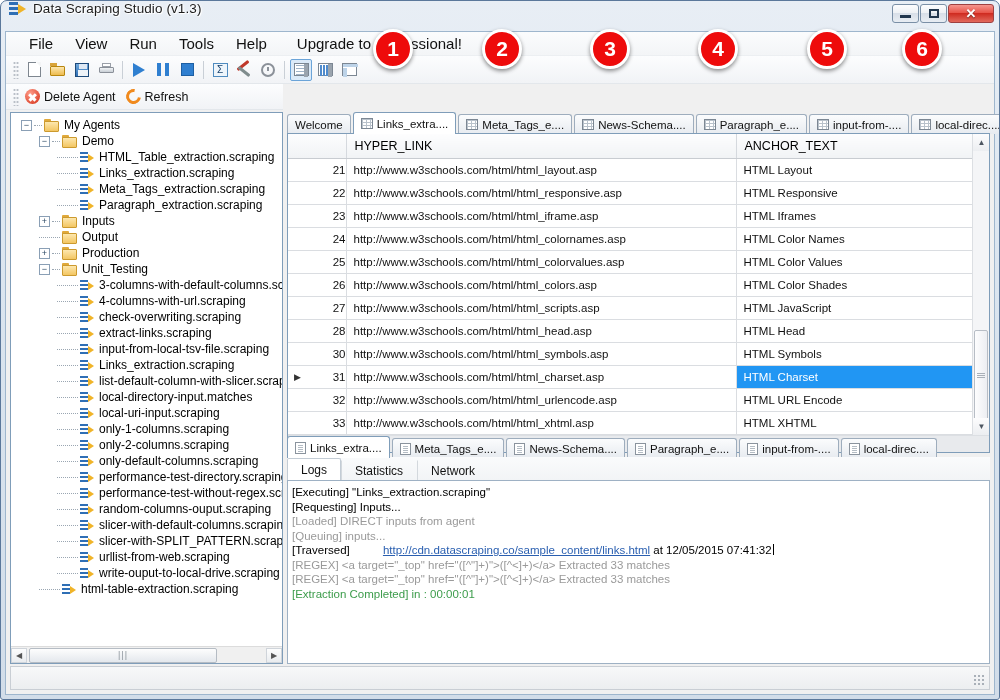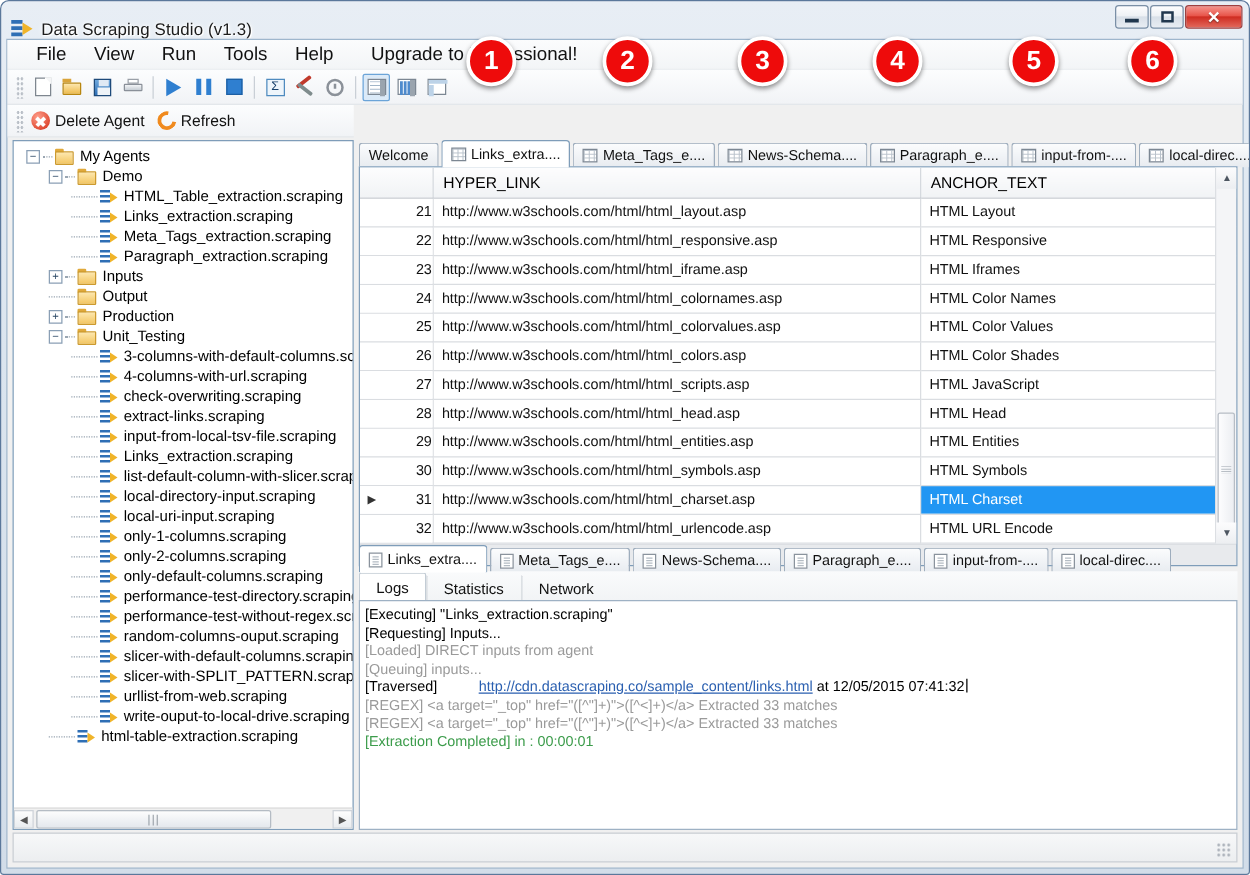--- a/index.html
+++ b/index.html
@@ -23,21 +23,21 @@
   }
   .frame-inner {
     position:absolute; left:4px; top:30px; right:4px; bottom:4px;
     background:#f0f0f0;
     border:1px solid #9eb6cd;
   }
 
   
   #titlebar {
     position:absolute; left:0; top:0; width:100%; height:30px;
-    display:flex; align-items:flex-end;
+    display:flex; align-items:flex-start;
     padding-left:8px;
   }
   #app-icon {
     width:17px; height:16px; position:relative; flex:0 0 auto; margin-right:7px;
   }
   #app-icon .sq { position:absolute; background:#2f6fb5; }
   #app-icon .a { left:0; top:1px; width:9px; height:3px; }
   #app-icon .b { left:0; top:6px; width:9px; height:3px; }
   #app-icon .c { left:0; top:11px; width:9px; height:3px; }
   #app-icon .tri {
@@ -628,21 +628,21 @@
           </div>
           <div class="tnode">
             <span class="pad" style="width: 46px;"></span>
             <span class="dots" style="width: 21px;"></span>
             <span class="ico-doc">
               <i class="l l1"></i>
               <i class="l l2"></i>
               <i class="l l3"></i>
               <i class="arw"></i>
             </span>
-            <span>local-directory-input.scraping</span>
+            <span>local-directory-input.matches</span>
           </div>
           <div class="tnode">
             <span class="pad" style="width: 46px;"></span>
             <span class="dots" style="width: 21px;"></span>
             <span class="ico-doc">
               <i class="l l1"></i>
               <i class="l l2"></i>
               <i class="l l3"></i>
               <i class="arw"></i>
             </span>
@@ -857,25 +857,20 @@
               </tr>
               <tr class="">
                 <td class="rowno"><span>27</span></td>
                 <td>http://www.w3schools.com/html/html_scripts.asp</td>
                 <td class="anchor">HTML JavaScript</td>
               </tr>
               <tr class="">
                 <td class="rowno"><span>28</span></td>
                 <td>http://www.w3schools.com/html/html_head.asp</td>
                 <td class="anchor">HTML Head</td>
-              </tr>
-              <tr class="">
-                <td class="rowno"><span>29</span></td>
-                <td>http://www.w3schools.com/html/html_entities.asp</td>
-                <td class="anchor">HTML Entities</td>
               </tr>
               <tr class="">
                 <td class="rowno"><span>30</span></td>
                 <td>http://www.w3schools.com/html/html_symbols.asp</td>
                 <td class="anchor">HTML Symbols</td>
               </tr>
               <tr class="sel">
                 <td class="rowno"><span class="marker">▶</span><span>31</span></td>
                 <td>http://www.w3schools.com/html/html_charset.asp</td>
                 <td class="anchor">HTML Charset</td>

